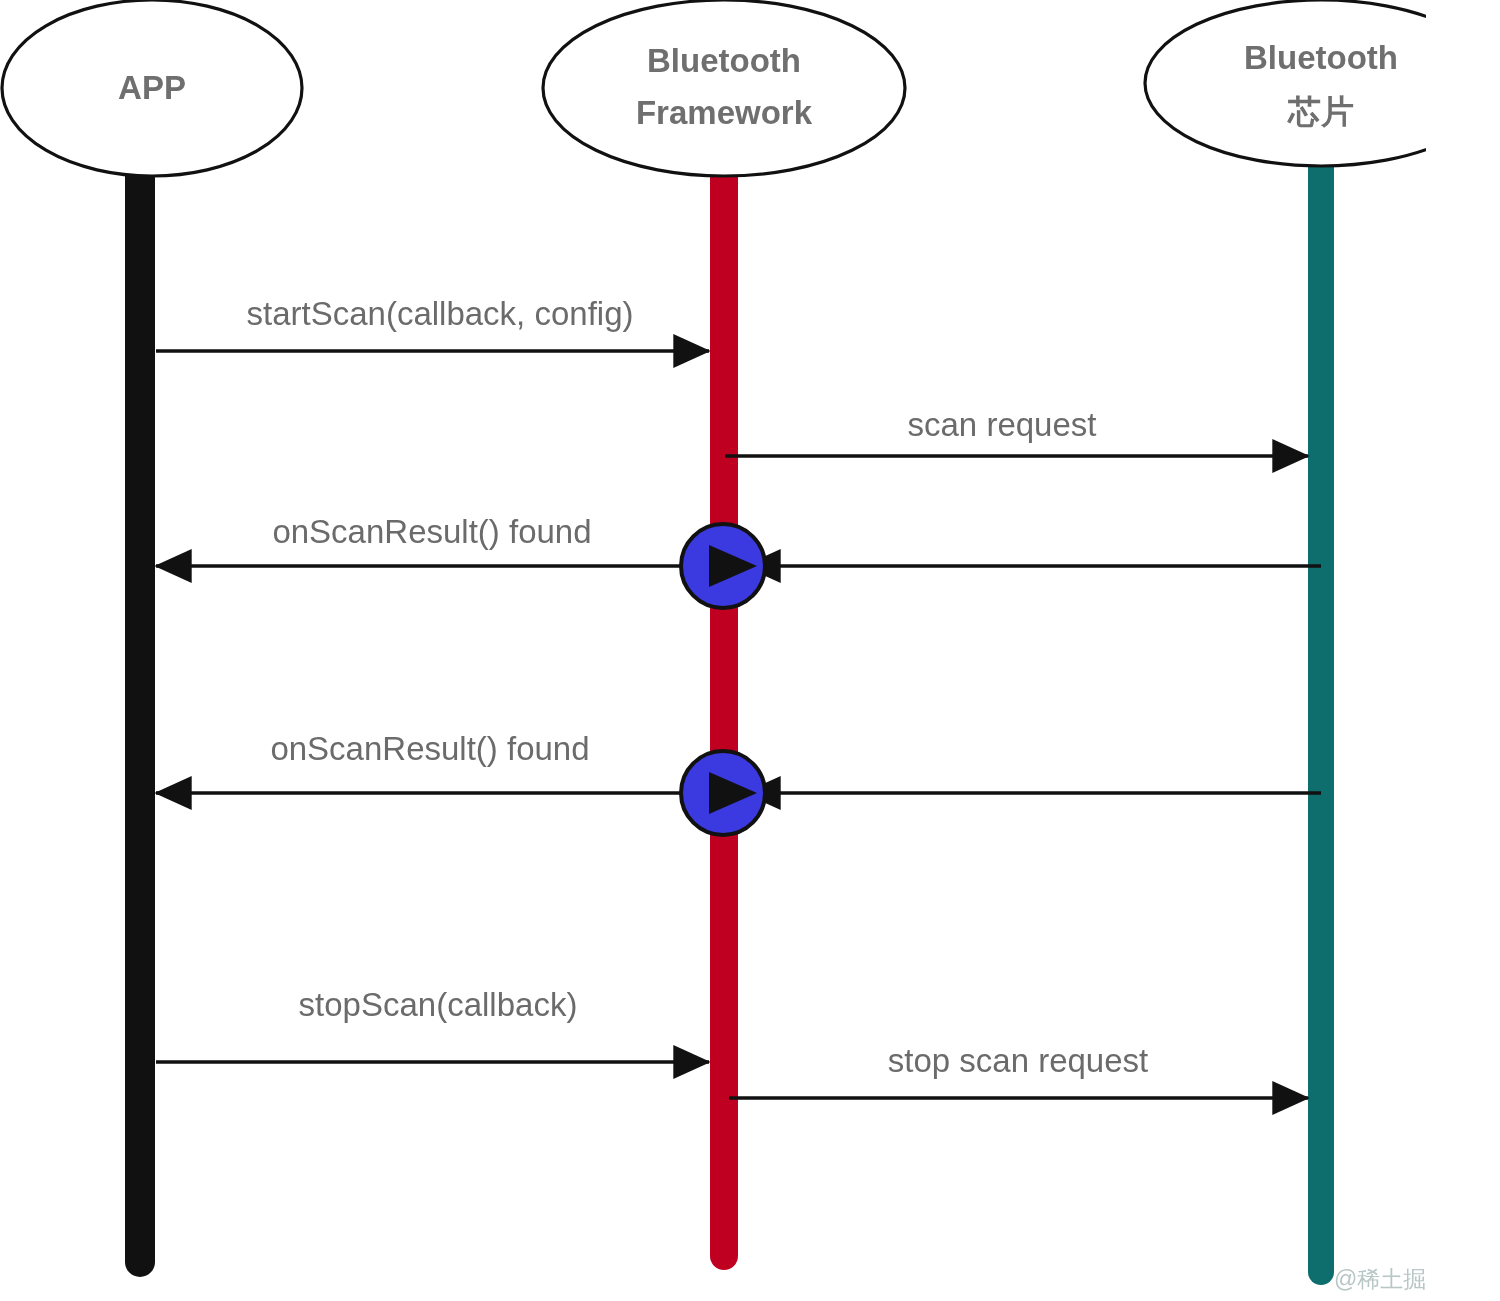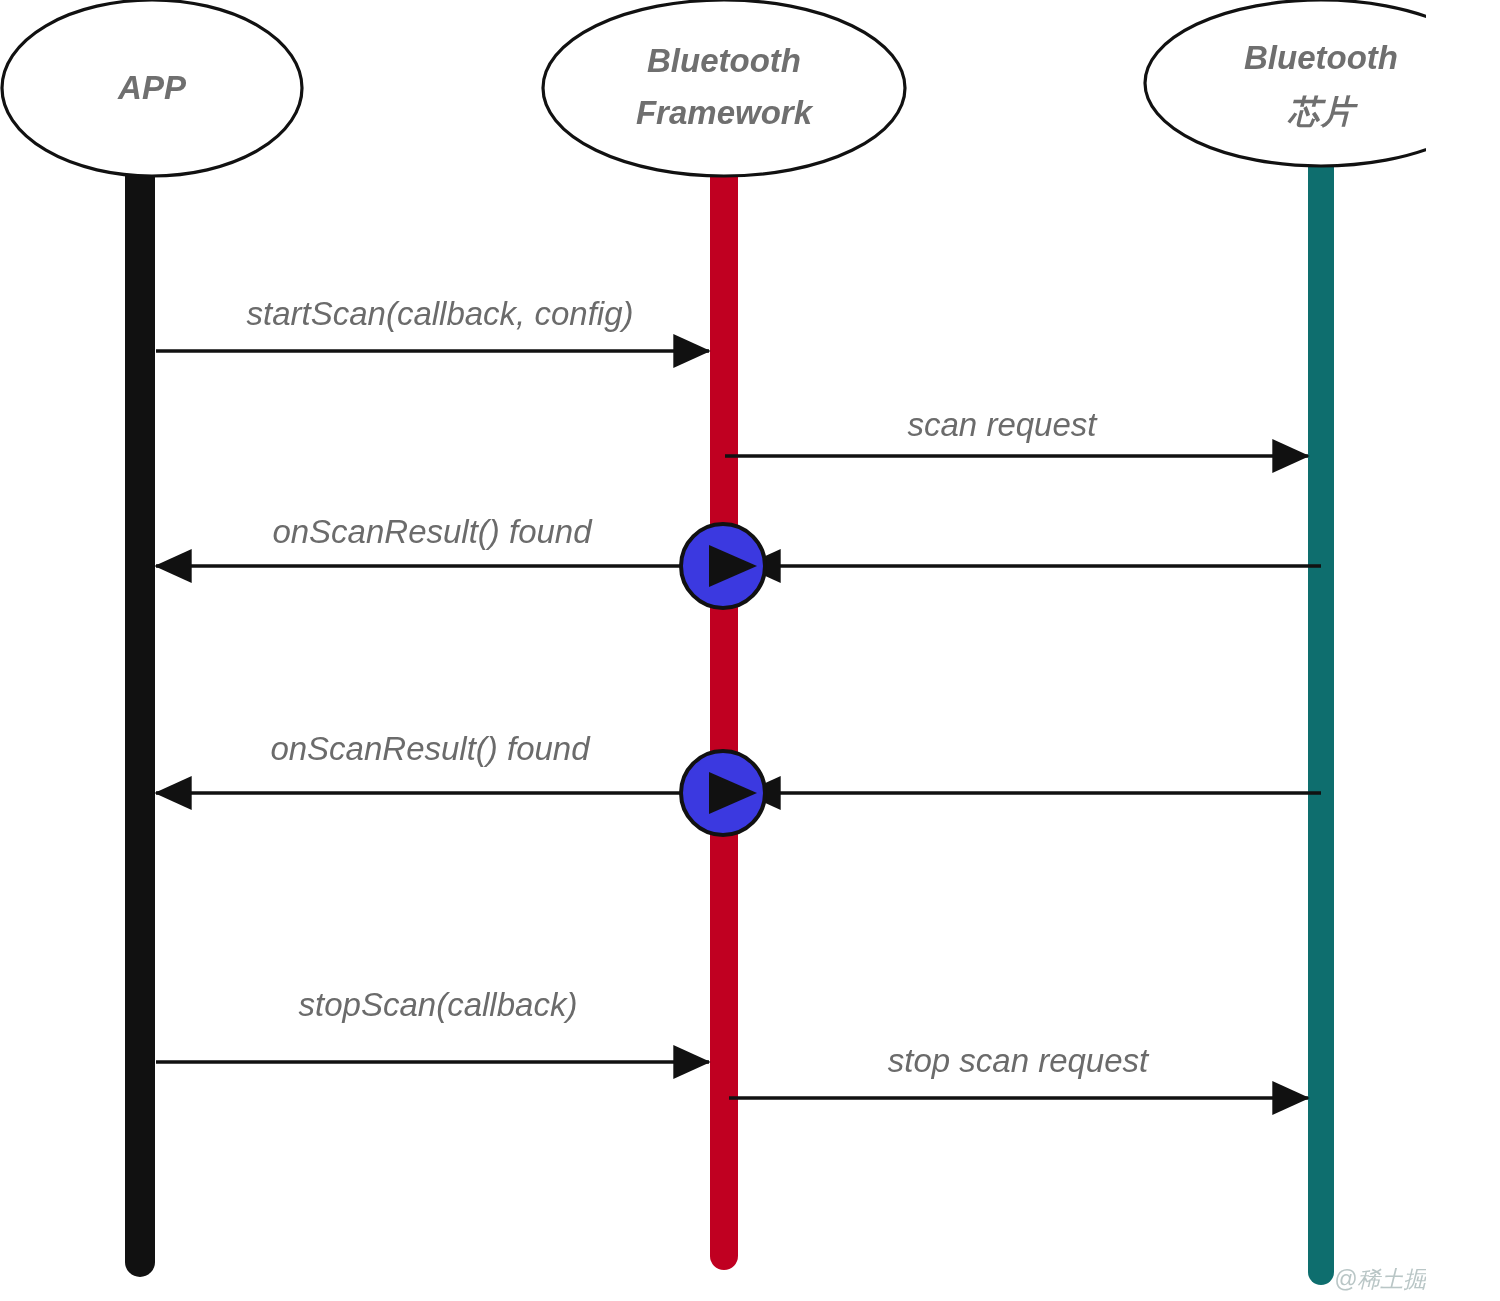--- a/index.html
+++ b/index.html
@@ -9,21 +9,20 @@
   }
   body {
     font-family: "Liberation Sans", sans-serif;
   }
   #diagram-root {
     position: relative;
     width: 1426px;
     height: 1301px;
     background: #ffffff;
     overflow: hidden;
-    font-style: italic;
   }
   svg.seq {
     position: absolute;
     top: 0;
     left: 0;
     width: 1500px;
     height: 1301px;
     display: block;
   }
   .actor-label {

